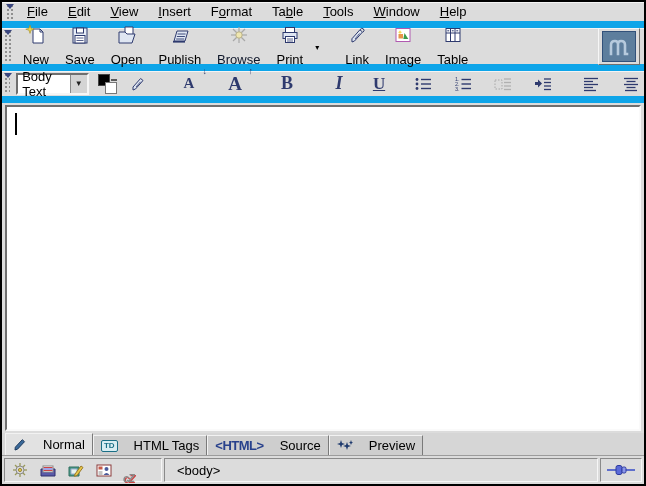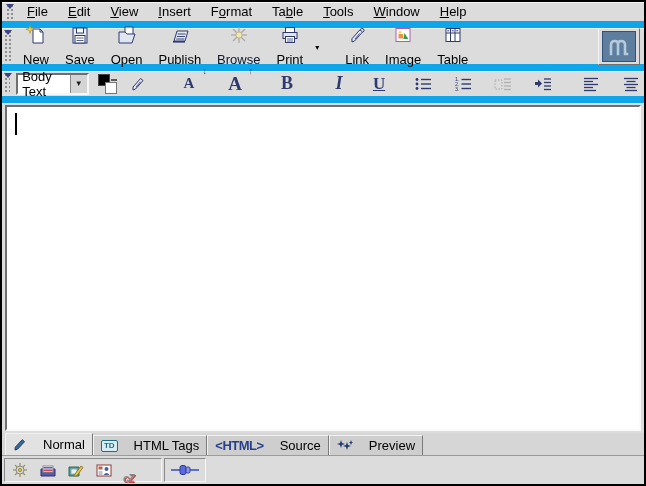--- a/index.html
+++ b/index.html
@@ -482,20 +482,23 @@
             <rect x="2" y="3" width="14" height="11" fill="#fff" stroke="#8a3a3a"></rect>
             <rect x="3.5" y="4.5" width="4" height="3" fill="#c45a4a"></rect>
             <circle cx="11.5" cy="7" r="2" fill="#4a5a9a"></circle>
             <path d="M8.5,13 q3,-4 6,0 z" fill="#4a5a9a"></path>
             <line x1="3.5" y1="10" x2="7.5" y2="10" stroke="#888"></line>
             <line x1="3.5" y1="12" x2="7.5" y2="12" stroke="#888"></line>
           </svg>
       </span>
       <span class="cz-text">cZ</span>
     </div>
+    <div class="status-cell cell-path">
+      <span>&lt;body&gt;</span>
+    </div>
     <div class="status-cell cell-online">
       <span>
         <svg width="28" height="14">
             <line x1="0" y1="7" x2="28" y2="7" stroke="#4054c8" stroke-width="1.6"></line>
             <rect x="9" y="2.5" width="6" height="9" rx="2" fill="#5a6ad8" stroke="#2e3a9e"></rect>
             <rect x="15" y="4" width="4" height="6" rx="1.5" fill="#8a96e8" stroke="#2e3a9e"></rect>
           </svg>
       </span>
     </div>
   </div>

